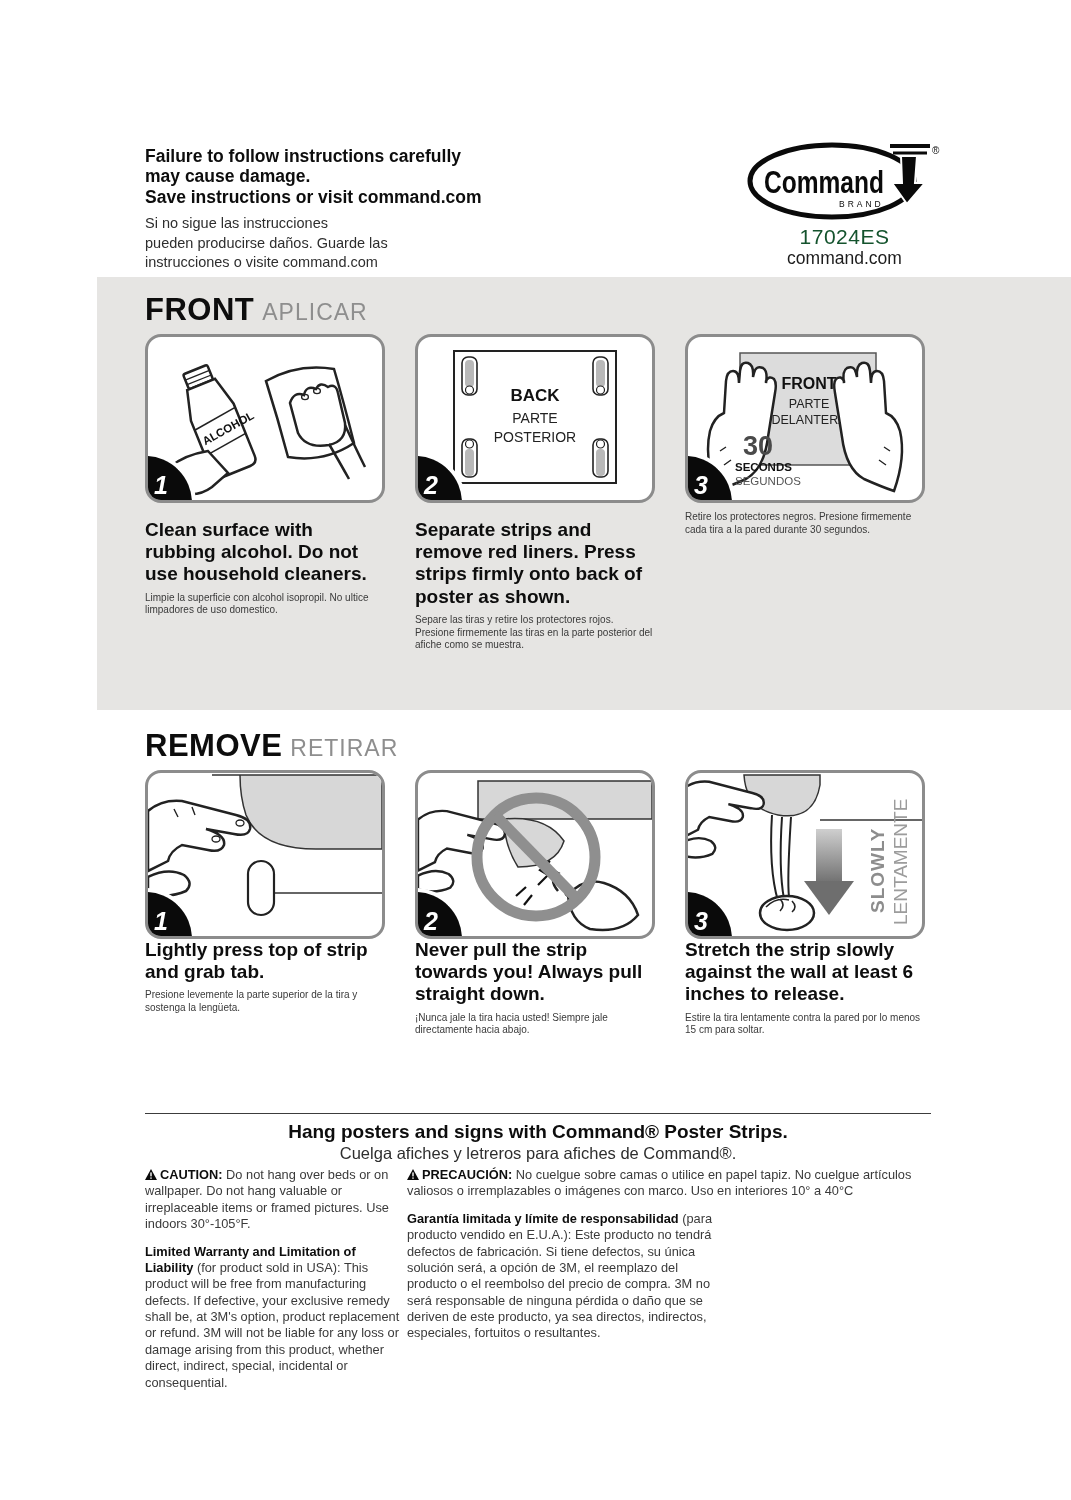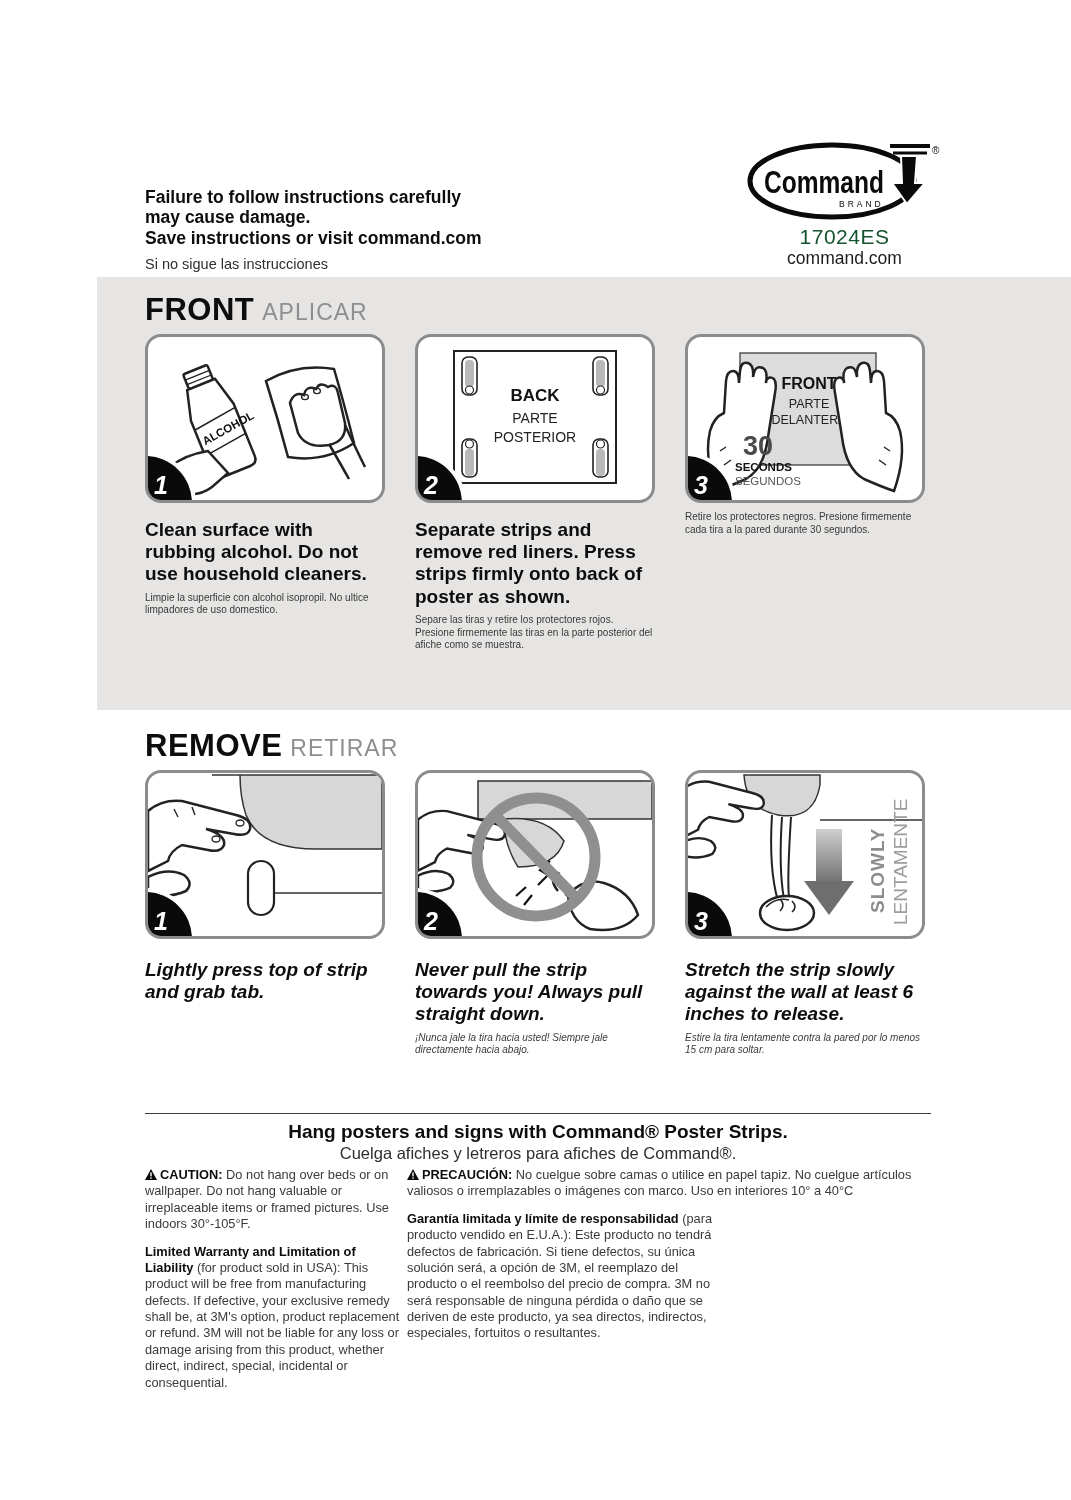--- a/index.html
+++ b/index.html
@@ -1,20 +1,20 @@
 <!DOCTYPE html>
 <html><head>
 <meta charset="utf-8">
 <style>
   html,body{margin:0;padding:0;}
   body{
     width:1071px;height:1500px;position:relative;background:#fff;
     font-family:"Liberation Sans", sans-serif;color:#111;overflow:hidden;
   }
-  .pre{white-space:pre-line;margin-top:41px;}
+  .pre{white-space:pre-line;}
   
   .warning{position:absolute;left:145px;top:146px;width:420px;}
   .warning-en{font-weight:bold;font-size:17.5px;line-height:1.17;color:#0d0d0d;}
   .warning-es{font-size:14.5px;line-height:1.32;color:#2e2e2e;margin-top:7px;}
   .brand{position:absolute;left:742px;top:140px;width:205px;text-align:center;}
   .brand svg{display:block;margin:0 auto;}
   .product-code{font-size:21px;letter-spacing:.5px;color:#14532d;margin-top:1px;}
   .website{font-size:17.5px;color:#1c1c1c;margin-top:-1px;}
   
   .apply-bg{position:absolute;left:97px;top:277px;width:974px;height:433px;background:#e6e5e3;}
@@ -259,23 +259,24 @@
         </g>
         <text transform="translate(196,138) rotate(-90)" font-size="19" font-weight="bold" fill="#8d8d8d" letter-spacing="1">SLOWLY</text>
         <text transform="translate(219,150) rotate(-90)" font-size="19" fill="#9c9c9c">LENTAMENTE</text>
       </svg>
       <div class="badge">
         <span>3</span>
       </div>
     </div>
   </div>
 
-  <div class="steps" style="top:945px;font-style:italic;">
+  <div class="steps" style="top:925px;">
     <div>
       <div class="caption-en">Lightly press top of strip and grab tab.</div>
+      <div class="caption-es">Presione levemente la parte superior de la tira y sostenga la lengüeta.</div>
     </div>
     <div>
       <div class="caption-en">Never pull the strip towards you! Always pull straight down.</div>
       <div class="caption-es">¡Nunca jale la tira hacia usted! Siempre jale directamente hacia abajo.</div>
     </div>
     <div>
       <div class="caption-en">Stretch the strip slowly against the wall at least 6 inches to release.</div>
       <div class="caption-es">Estire la tira lentamente contra la pared por lo menos 15 cm para soltar.</div>
     </div>
   </div>

